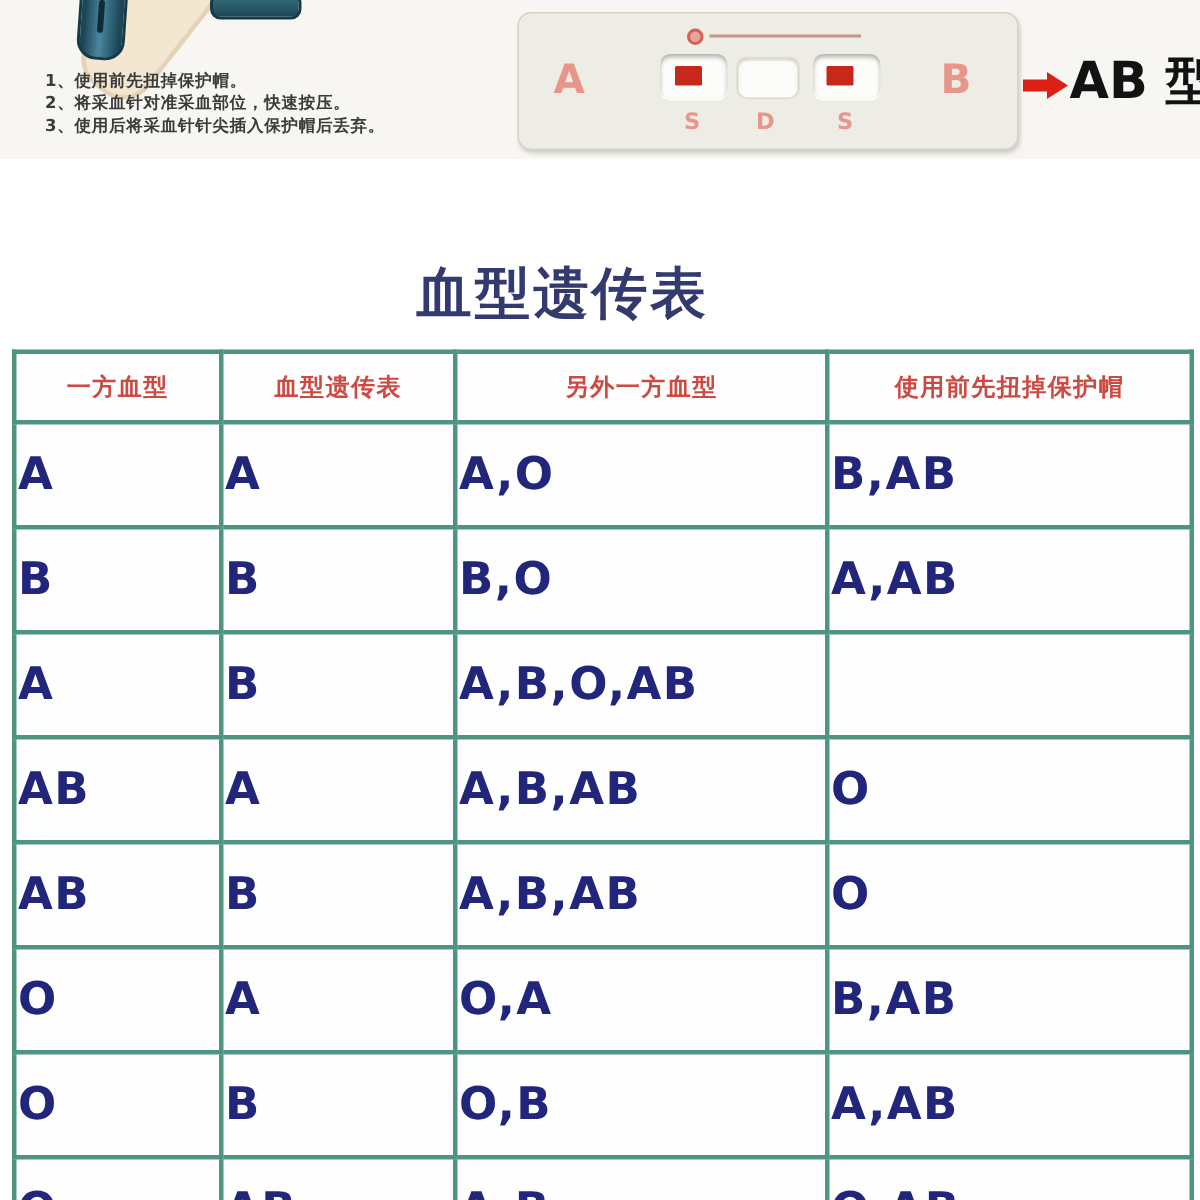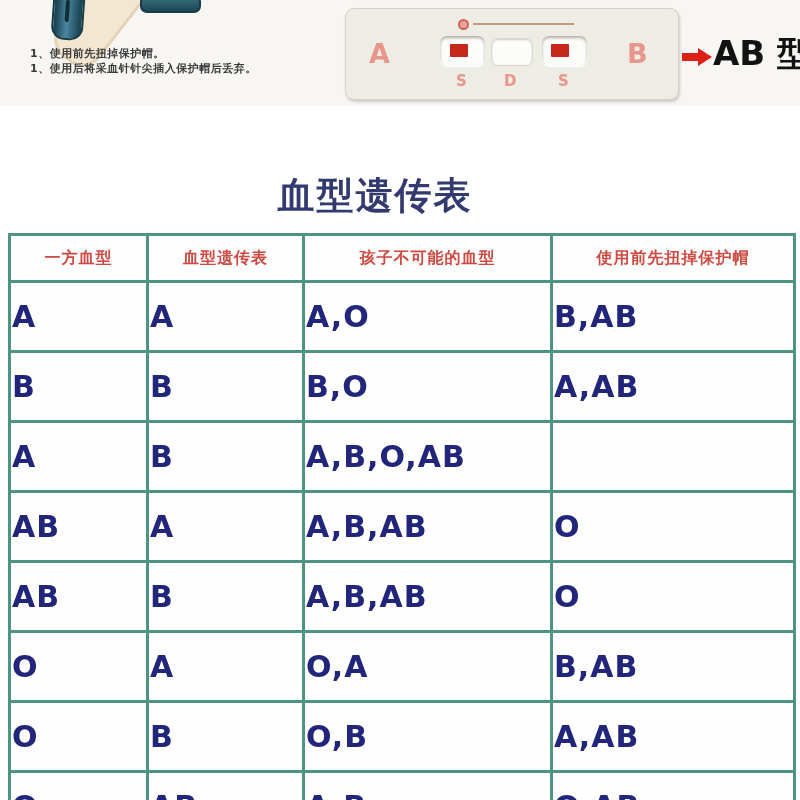--- a/index.html
+++ b/index.html
@@ -86,21 +86,22 @@
 <div class="top-band">
 
   <div class="finger"></div>
   <div class="lancet-body">
     <div class="lancet-slot"></div>
   </div>
   <div class="cap"></div>
 
   <ul class="instructions">
     <li>1、使用前先扭掉保护帽。</li>
-    <li>1、使用后将采血针针尖插入保护帽后丢弃。</li>
+    <li>2、将采血针对准采血部位，快速按压。</li>
+    <li>3、使用后将采血针针尖插入保护帽后丢弃。</li>
   </ul>
 
   <div class="cassette">
     <div class="mark-dot"></div>
     <div class="mark-line"></div>
     <span class="cass-letter cass-a">A</span>
     <span class="cass-letter cass-b">B</span>
     <div class="win win-s1">
       <div class="band band-1"></div>
     </div>
@@ -125,21 +126,21 @@
   <colgroup>
       <col style="width: 138px;">
       <col style="width: 156px;">
       <col style="width: 248px;">
       <col style="width: 243px;">
     </colgroup>
   <thead>
     <tr>
         <th>一方血型</th>
         <th>血型遗传表</th>
-        <th>孩子不可能的血型</th>
+        <th>另外一方血型</th>
         <th>使用前先扭掉保护帽</th>
       </tr>
   </thead>
   <tbody>
       <tr>
         <td>A</td>
         <td>A</td>
         <td>A,O</td>
         <td>B,AB</td>
       </tr>

